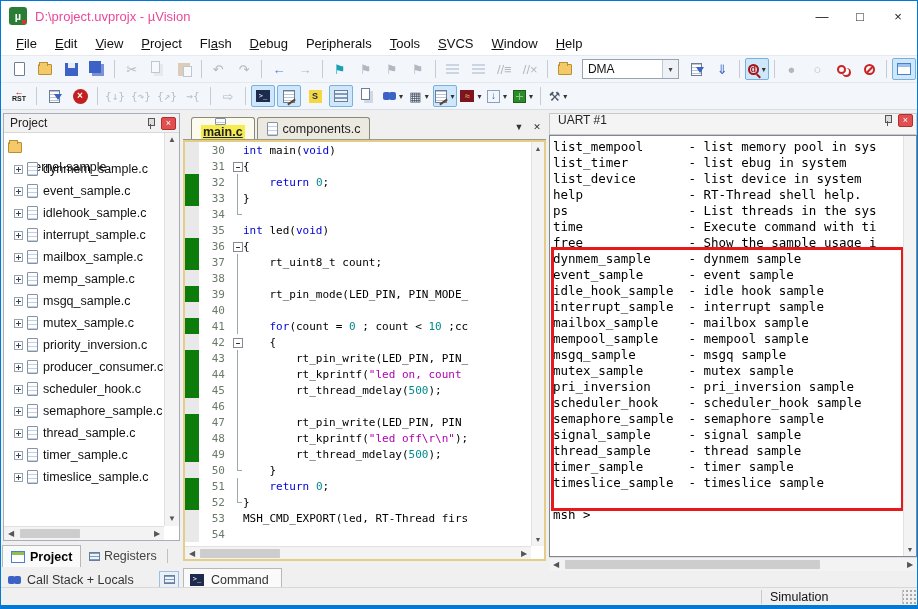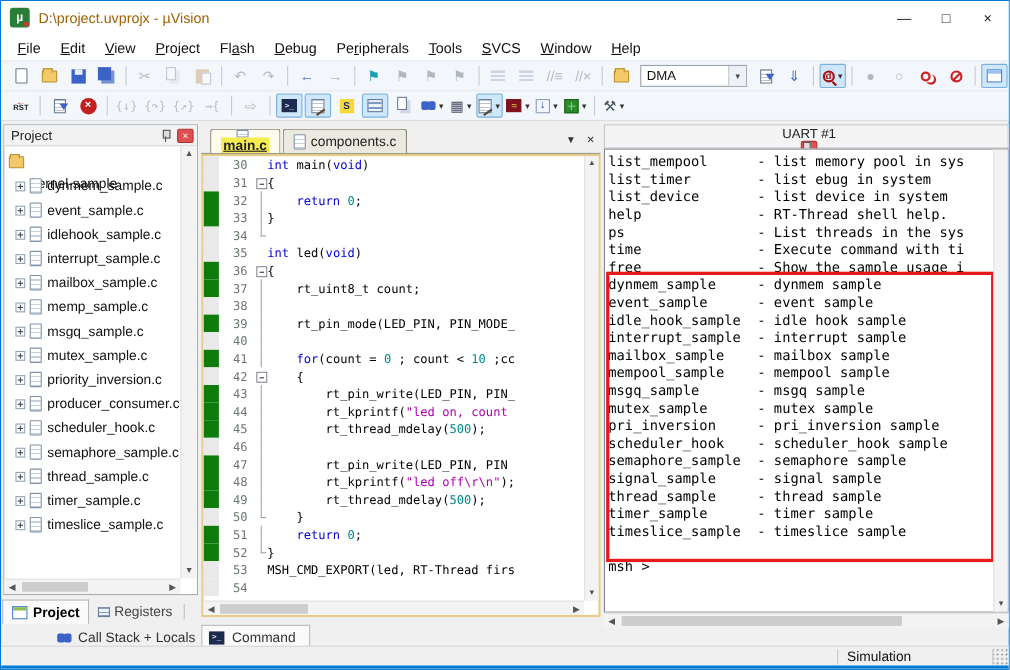--- a/index.html
+++ b/index.html
@@ -5,21 +5,21 @@
   html,body{margin:0;padding:0;background:#cfd6de;}
   *{box-sizing:border-box;}
   #window{position:relative;width:918px;height:609px;background:#f0f0f0;
     border:1px solid #0079d7;font-family:"Liberation Sans",sans-serif;overflow:hidden;}
   .abs{position:absolute;}
   
   #titlebar{left:0;top:0;right:0;height:30px;background:#fff;display:flex;align-items:center;padding-left:8px;}
   #app-logo{width:18px;height:18px;background:#2a7d35;border-radius:3px;color:#fff;font-size:11px;font-weight:bold;
     display:flex;align-items:center;justify-content:center;position:relative;}
   #app-logo::after{content:"";position:absolute;right:1px;bottom:1px;width:4px;height:4px;background:#d03a2b;}
-  #title-text{margin-left:8px;font-size:13px;color:#a16207;}
+  #title-text{margin-left:8px;font-size:13px;color:#ec4899;}
   #win-controls{margin-left:auto;display:flex;height:30px;}
   .win-btn{width:38px;height:30px;display:flex;align-items:center;justify-content:center;font-size:13px;color:#222;}
   
   #menubar{left:0;top:30px;right:0;height:24px;background:#fff;display:flex;align-items:center;padding-left:6px;}
   .menu-item{padding:3px 9px;font-size:13px;color:#111;}
   .menu-item u{text-decoration:underline;}
   
   .toolbar{left:0;right:0;background:#f3f6fa;display:flex;align-items:center;padding-left:5px;border-top:1px solid #e6eaf0;}
   #toolbar1{top:54px;height:27px;}
   #toolbar2{top:81px;height:28px;border-bottom:1px solid #d9dee6;}
@@ -97,21 +97,21 @@
   .hscroll{position:absolute;left:0;right:15px;bottom:0;height:14px;background:#f3f3f3;border-top:1px solid #e0e0e0;}
   .hscroll .sb-left{position:absolute;left:0;top:0;width:14px;height:100%;text-align:center;font-size:8px;color:#555;line-height:13px;}
   .hscroll .sb-right{position:absolute;right:0;top:0;width:14px;height:100%;text-align:center;font-size:8px;color:#555;line-height:13px;}
   .sb-thumb{position:absolute;top:2px;height:9px;background:#cdcdcd;border-radius:1px;}
   
   #project-tabs{left:1px;top:543px;width:178px;height:23px;display:flex;align-items:flex-end;background:#f0f0f0;}
   .ptab{height:22px;display:flex;align-items:center;padding:0 8px;font-size:12.5px;color:#444;}
   .ptab.active{background:#fafafa;border:1px solid #b8b8b8;border-bottom:none;color:#000;font-weight:bold;}
   .ptab .tb-ic{margin-right:5px;}
   .ptab-sep{width:1px;height:14px;background:#c0c0c0;margin:0 2px 4px 2px;}
-  #callstack-bar{left:1px;top:568px;width:179px;height:21px;background:#f0f0f0;display:flex;align-items:center;padding:0 2px 0 6px;margin-left:44px;}
+  #callstack-bar{left:1px;top:568px;width:179px;height:21px;background:#f0f0f0;display:flex;align-items:center;padding:0 2px 0 6px;}
   #callstack-bar .cs-label{flex:1;font-size:12.5px;color:#333;margin-left:6px;}
   .cs-btn{width:20px;height:17px;border:1px solid #9ebfdd;background:#e8f1fa;display:flex;align-items:center;justify-content:center;}
   .grid-ic{width:11px;height:9px;background:repeating-linear-gradient(#7a9cc6 0 1px,#eef3fa 1px 3px),
     repeating-linear-gradient(90deg,#7a9cc6 0 1px,transparent 1px 3px);border:1px solid #6d7d95;}
   
   #editor-region{left:182px;top:113px;width:363px;height:447px;}
   #tabstrip{position:absolute;left:0;top:0;right:0;height:26px;display:flex;align-items:flex-end;padding-left:8px;
     border-bottom:1px solid #9a9a88;background:#f0f0f0;}
   .etab{height:22px;display:flex;align-items:center;padding:0 9px;border:1px solid #8a8a78;border-bottom:none;
     border-radius:3px 3px 0 0;background:#ece9e0;margin-right:2px;font-size:12.5px;color:#222;}
@@ -137,21 +137,21 @@
   #editor-vscroll{position:absolute;top:0;right:0;bottom:13px;width:13px;background:#f3f3f3;border-left:1px solid #e2e2e2;}
   #editor-vscroll .sb-up{position:absolute;top:0;width:100%;text-align:center;font-size:7px;color:#555;line-height:13px;}
   #editor-vscroll .sb-down{position:absolute;bottom:0;width:100%;text-align:center;font-size:7px;color:#555;line-height:13px;}
   #editor-hscroll{position:absolute;left:0;right:13px;bottom:0;height:13px;background:#f3f3f3;border-top:1px solid #e2e2e2;}
   
   #command-strip{left:182px;top:566px;width:340px;height:23px;background:#f0f0f0;display:flex;align-items:flex-end;}
   #command-tab{height:22px;display:flex;align-items:center;padding:0 12px 0 6px;background:#fafafa;border:1px solid #b8b8b8;border-bottom:none;font-size:12.5px;color:#333;}
   #command-tab .tb-ic{margin-right:7px;}
   
   #uart-panel{left:548px;top:112px;width:368px;height:458px;background:#f0f0f0;}
-  #uart-header{height:22px;background:#f4f4f4;display:flex;align-items:center;padding:0 3px 8px 8px;border:1px solid #c8c8c8;flex-direction:column;}
+  #uart-header{height:22px;background:#f4f4f4;display:flex;align-items:center;padding:0 3px 8px 8px;border:1px solid #c8c8c8;}
   #uart-header .ph-title{flex:1;font-size:12px;color:#222;}
   #uart-body{position:absolute;left:0;top:22px;right:0;bottom:14px;background:#fff;border:1px solid #808792;}
   #uart-lines{position:absolute;left:3px;top:3px;right:14px;bottom:0;overflow:hidden;
     font-family:"DejaVu Sans Mono",monospace;font-size:12.5px;color:#000;}
   .uart-line{height:16px;white-space:pre;overflow:hidden;}
   #uart-vscroll{position:absolute;top:0;right:0;bottom:0;width:13px;background:#f3f3f3;border-left:1px solid #e2e2e2;}
   #uart-vscroll .sb-down{position:absolute;bottom:0;width:100%;text-align:center;font-size:7px;color:#555;line-height:13px;}
   #uart-hscroll{position:absolute;left:0;right:0;bottom:0;height:14px;background:#f3f3f3;border-top:1px solid #dedede;}
   #uart-highlight{position:absolute;left:1px;right:12px;pointer-events:none;border:3px solid #e8191b;}
   

